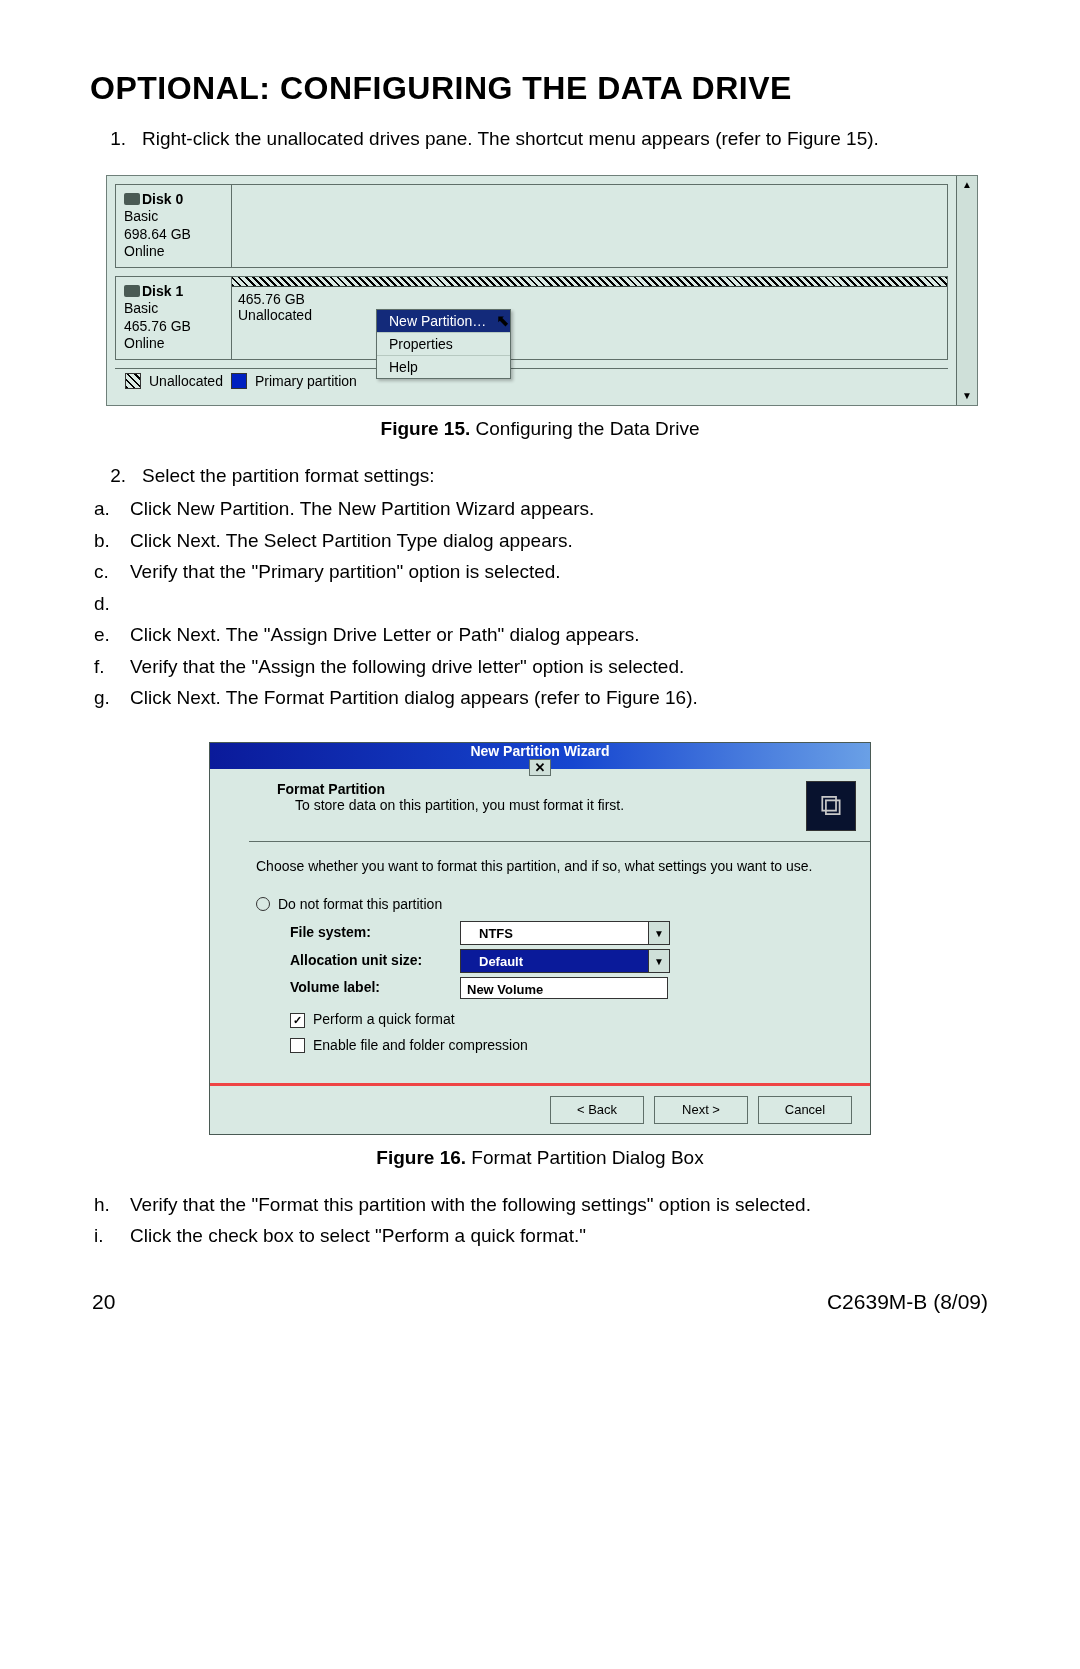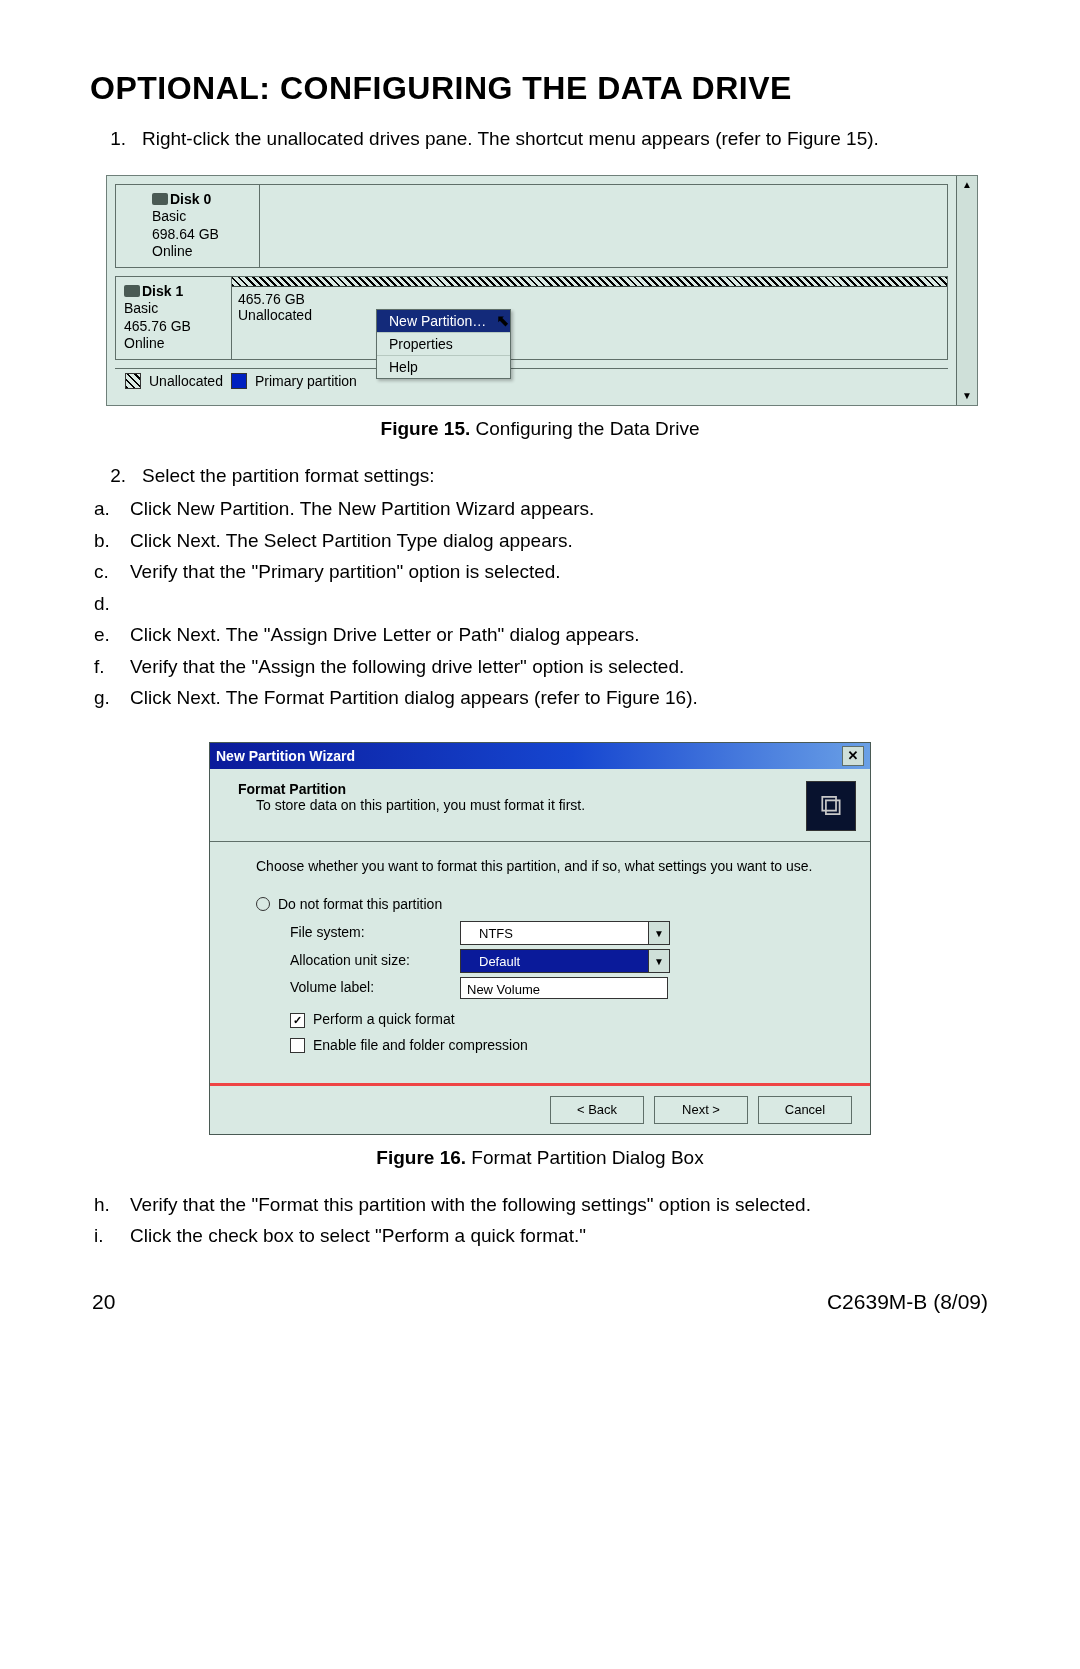--- a/index.html
+++ b/index.html
@@ -25,48 +25,48 @@
   .dmlabel .disk .ic{display:inline-block;width:16px;height:12px;background:#4a5a54;border-radius:2px;margin-right:2px;vertical-align:-1px;}
   .vols{flex:1;display:flex;flex-direction:column;}
   .bluebar{height:9px;background:#0020c0;border-bottom:1px solid #3a4a44;}
   .volrow{flex:1;display:flex;}
   .vol{border-left:1px solid #5f6f69;padding:4px 6px;box-sizing:border-box;line-height:1.2;}
   .vol:first-child{border-left:0;}
   .unallocbar{height:9px;border-bottom:1px solid #3a4a44;background:repeating-linear-gradient(45deg,#000 0,#000 2px,#d9e9e3 2px,#d9e9e3 5px);}
   .unalloc{flex:1;padding:4px 6px;line-height:1.2;}
   .scrollcol{width:20px;border-left:1px solid #5f6f69;display:flex;flex-direction:column;justify-content:space-between;align-items:center;background:#cfe0d9;}
   .scrollbtn{height:18px;line-height:18px;font-size:10px;}
-  .fig15 .row0{position:relative;padding-left:28px;}
+  .fig15 .row0{position:relative;}
   .fig15wrap{display:flex;}
   .fig15left{flex:1;}
   .legend{font-size:14px;padding:4px 10px 8px 10px;border-top:1px solid #5f6f69;margin:0 8px 8px 8px;display:flex;gap:8px;align-items:center;}
   .legbox{display:inline-block;width:14px;height:14px;border:1px solid #333;vertical-align:-2px;}
   .legbox.un{background:repeating-linear-gradient(45deg,#000 0,#000 2px,#d9e9e3 2px,#d9e9e3 5px);}
   .legbox.pp{background:#0020c0;}
   .ctxmenu{position:absolute;left:260px;top:32px;border:1px solid #5f6f69;background:#d9e9e3;font-size:14px;box-shadow:2px 2px 3px rgba(0,0,0,.25);z-index:5;}
   .ctxmenu div{padding:3px 24px 3px 12px;border-bottom:1px solid #b7c9c1;}
   .ctxmenu div:last-child{border-bottom:0;}
   .ctxmenu .hl{background:#132a7a;color:#fff;}
   .cursor{position:absolute;left:380px;top:34px;font-size:16px;color:#000;z-index:6;pointer-events:none;}
   .disk1wrap{position:relative;}
   
   .fig16{margin:30px auto 10px auto;width:660px;border:1px solid #4a5a54;background:#d9e9e3;font-family:Tahoma,Arial,sans-serif;font-size:14px;color:#000;}
-  .fig16 .titlebar{display:flex;align-items:center;height:26px;background:linear-gradient(90deg,#0a1a9a 0%,#1646d0 55%,#6aa0e6 100%);color:#fff;font-weight:bold;padding:0 6px;}
+  .fig16 .titlebar{display:flex;align-items:center;height:26px;background:linear-gradient(90deg,#0a1a9a 0%,#1646d0 55%,#6aa0e6 100%);color:#fff;font-weight:bold;padding:0 6px;flex-direction:column;}
   .fig16 .titlebar .sp{flex:1;}
   .fig16 .closebtn{width:20px;height:18px;background:#cfe0d9;color:#000;display:flex;align-items:center;justify-content:center;font-size:13px;border:1px solid #5f6f69;}
-  .fig16 .head{display:flex;padding:12px 14px 10px 28px;border-bottom:1px solid #5f6f69;}
+  .fig16 .head{display:flex;padding:12px 14px 10px 28px;border-bottom:1px solid #5f6f69;margin-left:39px;}
   .fig16 .head .txt{flex:1;}
   .fig16 .head .txt b{font-weight:bold;}
   .fig16 .head .icon{width:48px;height:48px;background:#08122e;border:1px solid #333;display:flex;align-items:center;justify-content:center;color:#c8c8c8;font-size:30px;}
   .fig16 .body{padding:14px 30px 22px 46px;line-height:1.55;}
   .radio{margin:6px 0;display:flex;align-items:center;gap:8px;}
   .radio .r{width:12px;height:12px;border-radius:50%;border:1px solid #333;display:inline-flex;align-items:center;justify-content:center;}
   .radio .r.sel::after{content:"";width:6px;height:6px;border-radius:50%;background:#000;}
   .formrows{margin:6px 0 10px 34px;}
-  .formrow{display:flex;align-items:center;margin:4px 0;}
+  .formrow{display:flex;align-items:center;margin:4px 0;font-weight:bold;}
   .formrow .lab{width:170px;}
   .sel{display:flex;border:1px solid #333;height:22px;width:208px;background:#fff;}
   .sel .v{flex:1;padding:2px 18px;font-size:13px;}
   .sel .arr{width:20px;border-left:1px solid #333;background:#cfe0d9;display:flex;align-items:center;justify-content:center;font-size:10px;}
   .sel.hl .v{background:#0a1a9a;color:#fff;}
   .inp{border:1px solid #333;height:22px;width:208px;background:#fff;padding:2px 6px;box-sizing:border-box;font-size:13px;}
   .chk{display:flex;align-items:center;gap:8px;margin:4px 0 4px 34px;}
   .chk .c{width:13px;height:13px;border:1px solid #333;background:#fff;display:flex;align-items:center;justify-content:center;font-size:11px;font-weight:bold;}
   .chk .c.on::after{content:"✓";}
   .fig16 .foot{border-top:3px solid #ef4444;padding:10px 18px;display:flex;justify-content:flex-end;gap:10px;}

